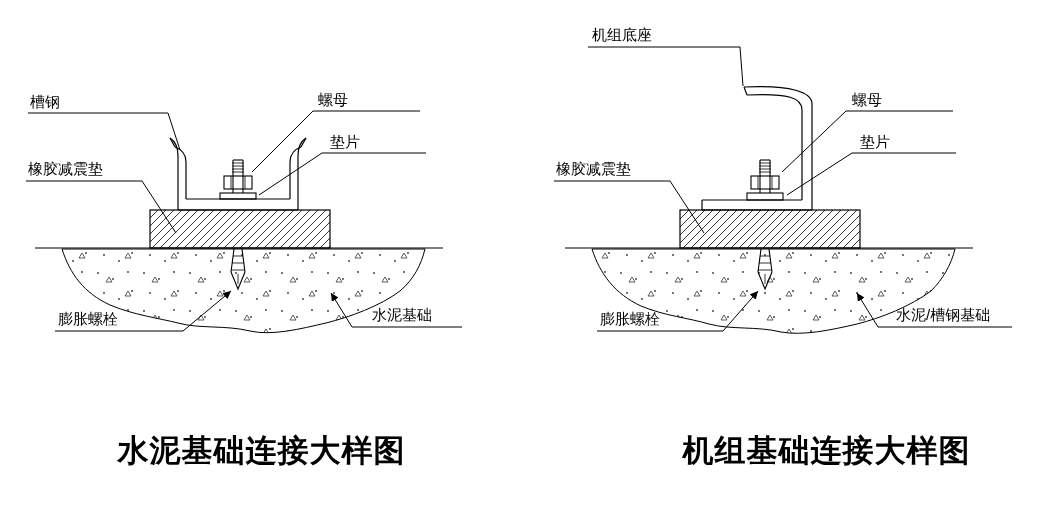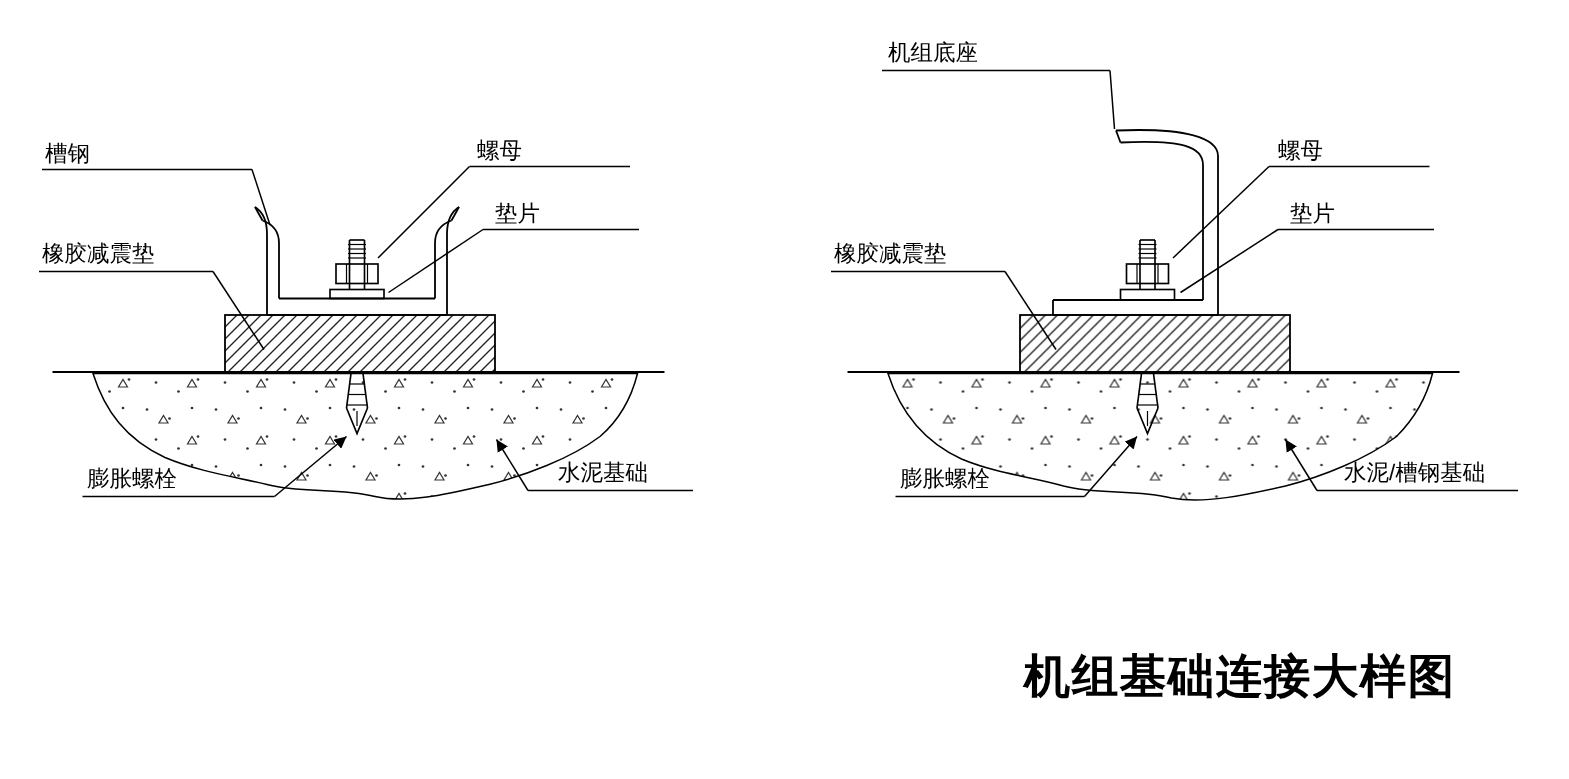--- a/index.html
+++ b/index.html
@@ -150,20 +150,21 @@
       </g>
       <text x="58" y="324">膨胀螺栓</text>
 
       <g stroke="#000000" stroke-width="1">
         <line x1="352" y1="327" x2="462" y2="327"></line>
         <line x1="352" y1="327" x2="331" y2="293" marker-end="url(#arrowHead)"></line>
       </g>
       <text x="372" y="320">水泥基础</text>
     </svg>
 
+    <div class="drawing-title">水泥基础连接大样图</div>
   </div>
 
   <div class="half right">
     <svg width="523" height="400" viewBox="0 0 523 400">
 
       <g stroke="#000000" stroke-width="1" fill="url(#concretePat)">
         <path d="M 69,249
                  C 77,274 92,294 118,306
                  C 142,316 166,318 186,324
                  C 208,330 234,326 258,332

